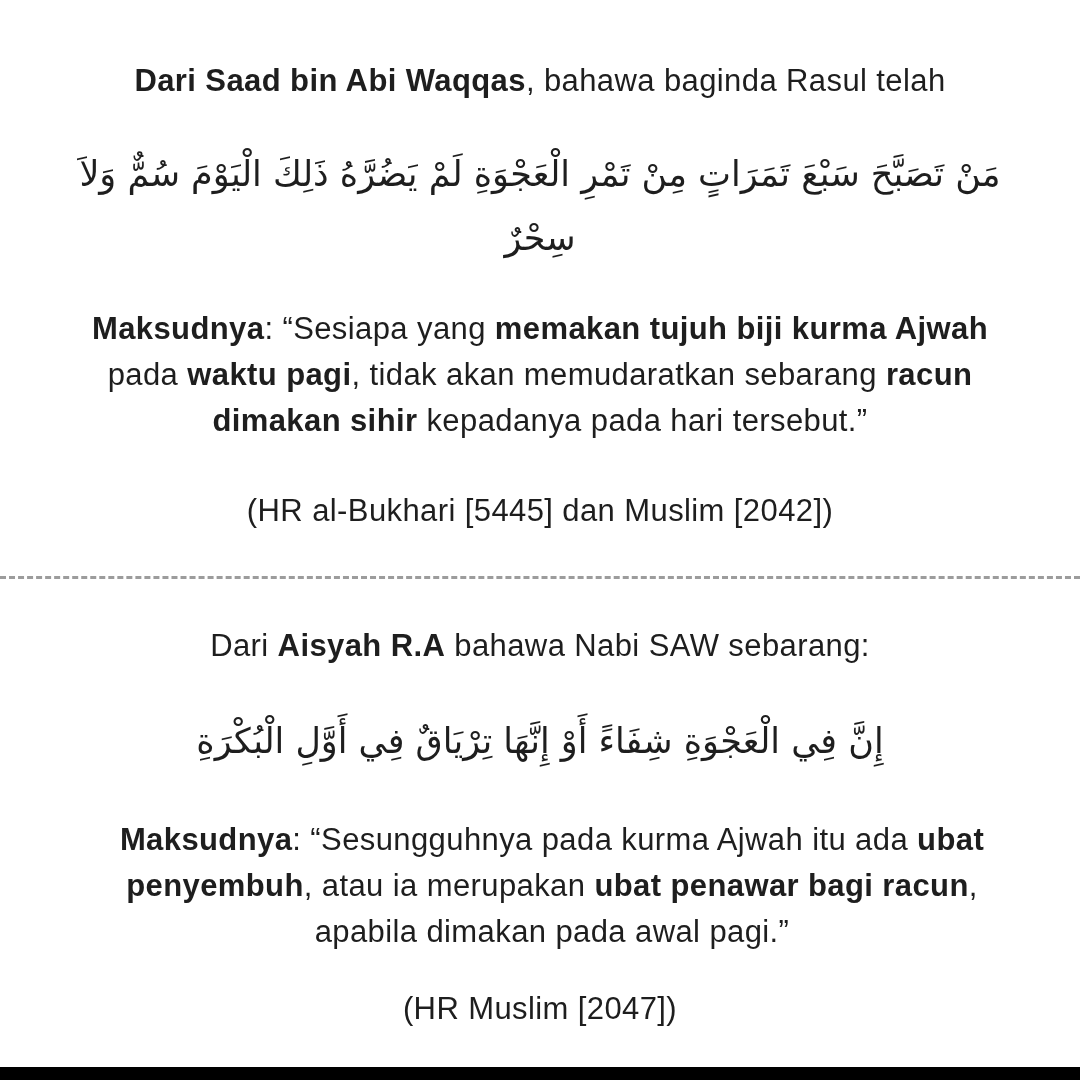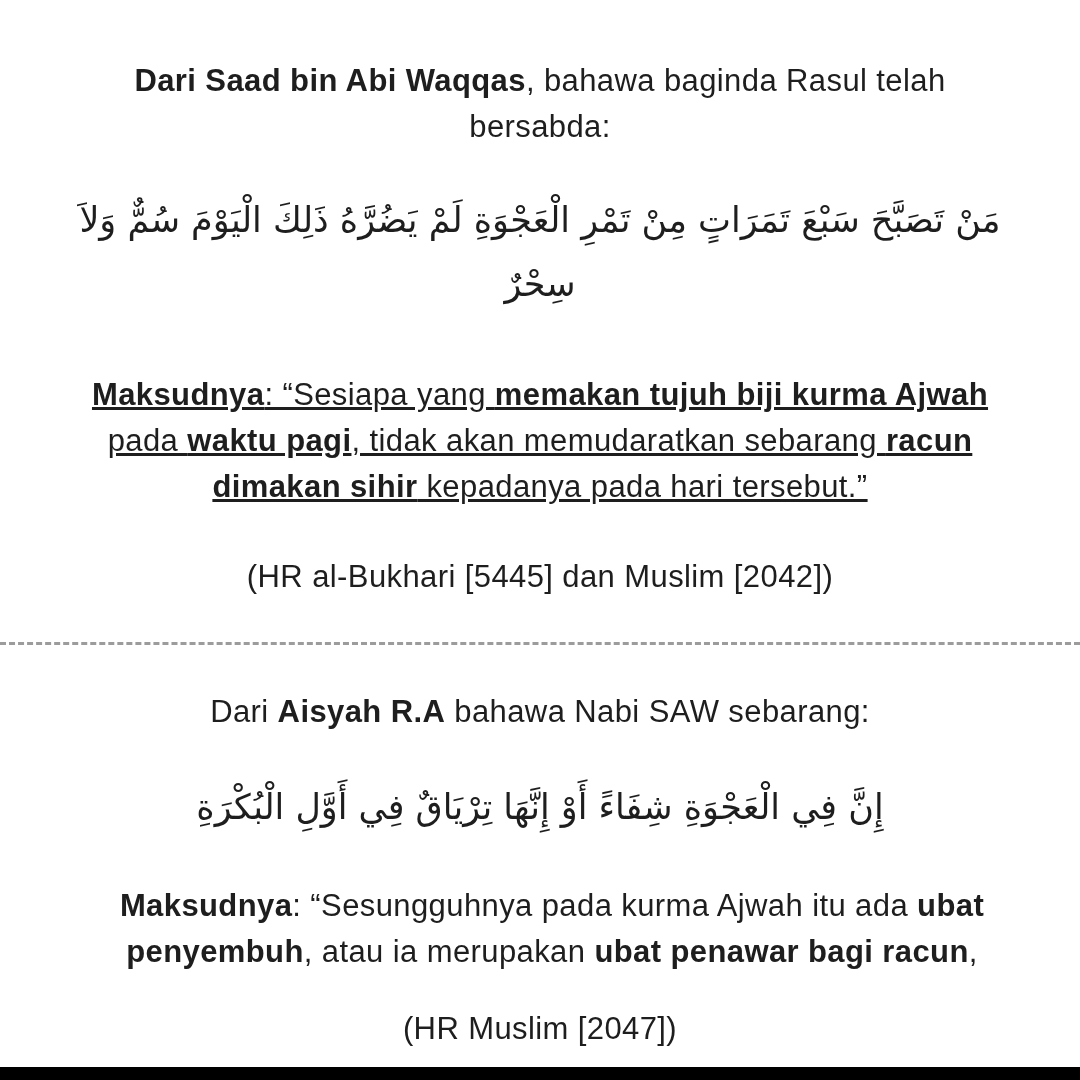--- a/index.html
+++ b/index.html
@@ -36,21 +36,21 @@
     direction: rtl;
     unicode-bidi: isolate;
     font-family: "DejaVu Sans", sans-serif;
     font-size: 35px;
     line-height: 64px;
     font-weight: 400;
     padding: 0 40px;
   }
   .narrator-1   { margin-top: 0; }
   .arabic-1     { margin-top: 38px; }
-  .translation-1{ margin-top: 56px; text-decoration: underline; }
+  .translation-1{ margin-top: 36px; }
   .source-1     { margin-top: 44px; }
   .divider {
     margin-top: 42px;
     border: 0;
     border-top: 3px dashed #9c9c9c;
     width: 100%;
   }
   .narrator-2   { margin-top: 44px; }
   .arabic-2     { margin-top: 40px; }
   .translation-2{ margin-top: 44px; padding-left: 40px; }
@@ -63,35 +63,35 @@
     height: 13px;
     background: #000000;
   }
 </style>
 </head>
 <body style="background: rgb(255, 255, 255); color: rgb(30, 30, 30);">
 
 <div class="canvas">
 
   <section>
-    <p class="latin narrator-1"><b>Dari Saad bin Abi Waqqas</b><span>, bahawa baginda Rasul telah</span><br><span>bersabda:</span></p>
+    <p class="latin narrator-1"><b>Dari Saad bin Abi Waqqas</b><span>, bahawa baginda Rasul telah</span><br></p>
 
     <p class="arabic arabic-1">مَنْ تَصَبَّحَ سَبْعَ تَمَرَاتٍ مِنْ تَمْرِ الْعَجْوَةِ لَمْ يَضُرَّهُ ذَلِكَ الْيَوْمَ سُمٌّ وَلاَ سِحْرٌ</p>
 
     <p class="latin translation-1"><b>Maksudnya</b><span>: “Sesiapa yang </span><b>memakan tujuh biji kurma Ajwah</b><br><span>pada </span><b>waktu pagi</b><span>, tidak akan memudaratkan sebarang </span><b>racun</b><br><b>dimakan sihir</b><span> kepadanya pada hari tersebut.”</span></p>
 
     <p class="latin source-1">(HR al-Bukhari [5445] dan Muslim [2042])</p>
   </section>
 
   <hr class="divider" style="border-top-color: rgb(156, 156, 156);">
 
   <section>
     <p class="latin narrator-2"><span>Dari </span><b>Aisyah R.A</b><span> bahawa Nabi SAW sebarang:</span></p>
 
     <p class="arabic arabic-2">إِنَّ فِي الْعَجْوَةِ شِفَاءً أَوْ إِنَّهَا تِرْيَاقٌ فِي أَوَّلِ الْبُكْرَةِ</p>
 
-    <p class="latin translation-2"><b>Maksudnya</b><span>: “Sesungguhnya pada kurma Ajwah itu ada </span><b>ubat</b><br><b>penyembuh</b><span>, atau ia merupakan </span><b>ubat penawar bagi racun</b><span>,</span><br></p>
+    <p class="latin translation-2"><b>Maksudnya</b><span>: “Sesungguhnya pada kurma Ajwah itu ada </span><b>ubat</b><br><b>penyembuh</b><span>, atau ia merupakan </span><b>ubat penawar bagi racun</b><span>,</span><br><span>apabila dimakan pada awal pagi.”</span></p>
 
     <p class="latin source-2">(HR Muslim [2047])</p>
   </section>
 
   <div class="footer-bar" style="background: rgb(0, 0, 0);"></div>
 </div>
 
 </body></html>

